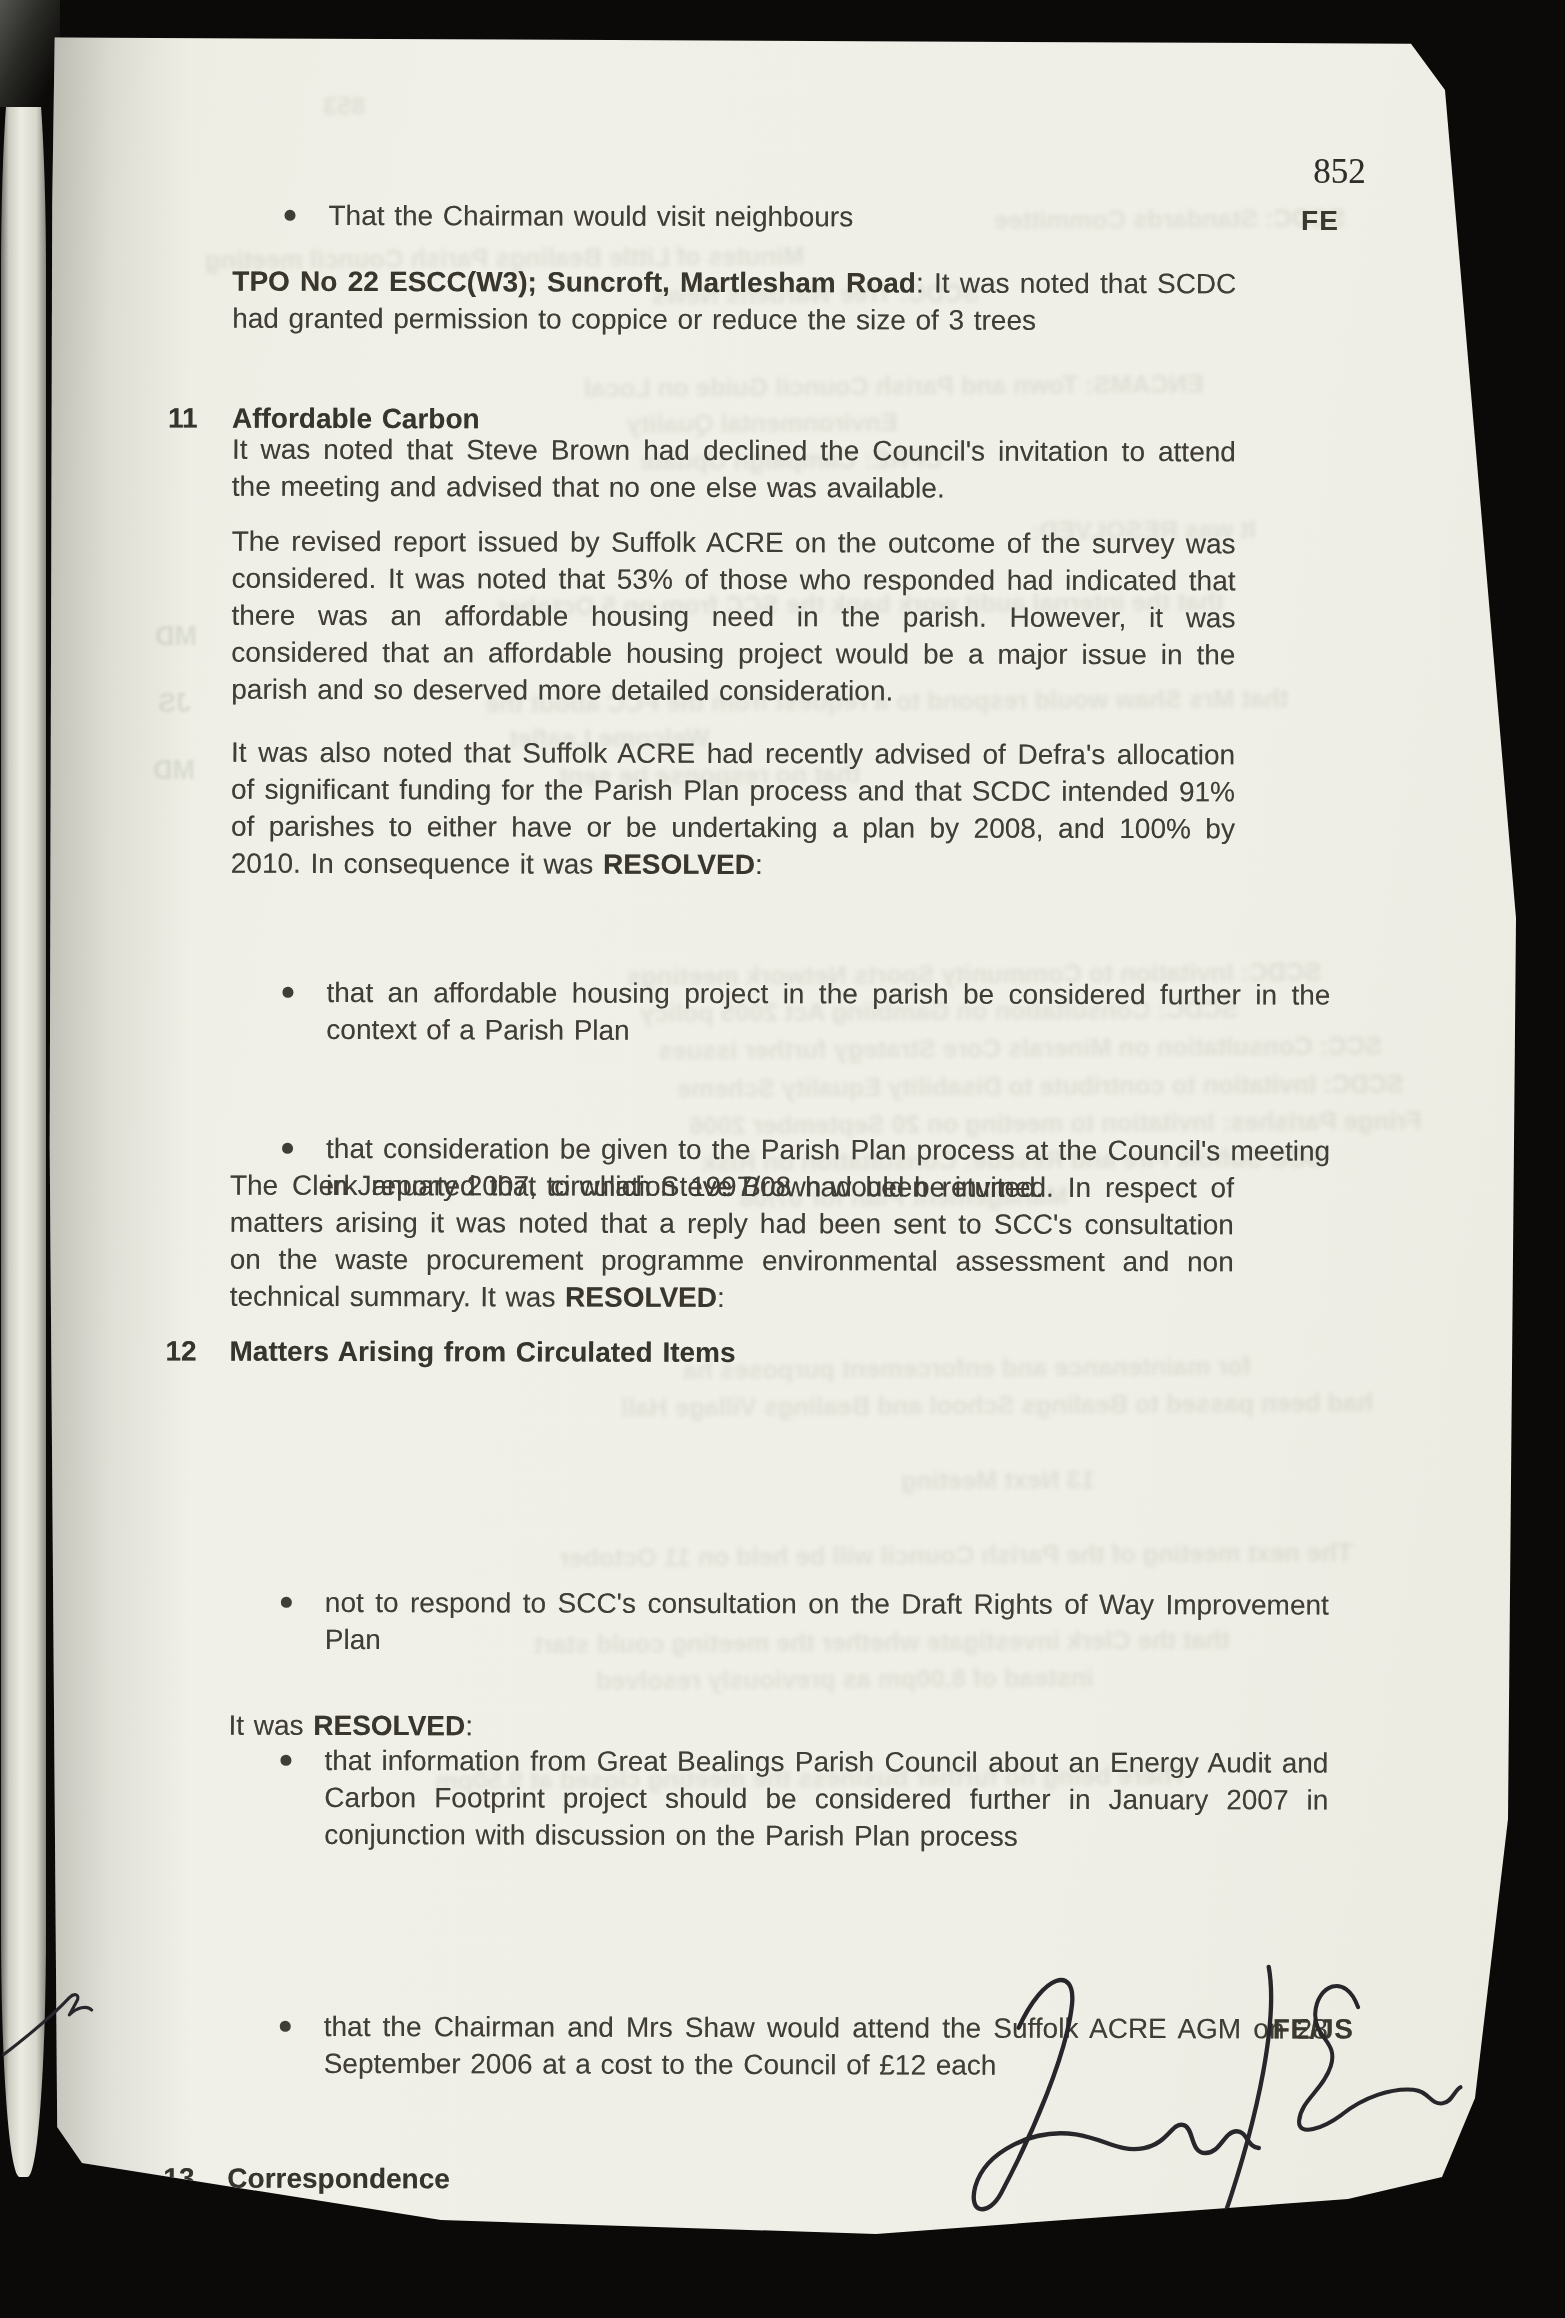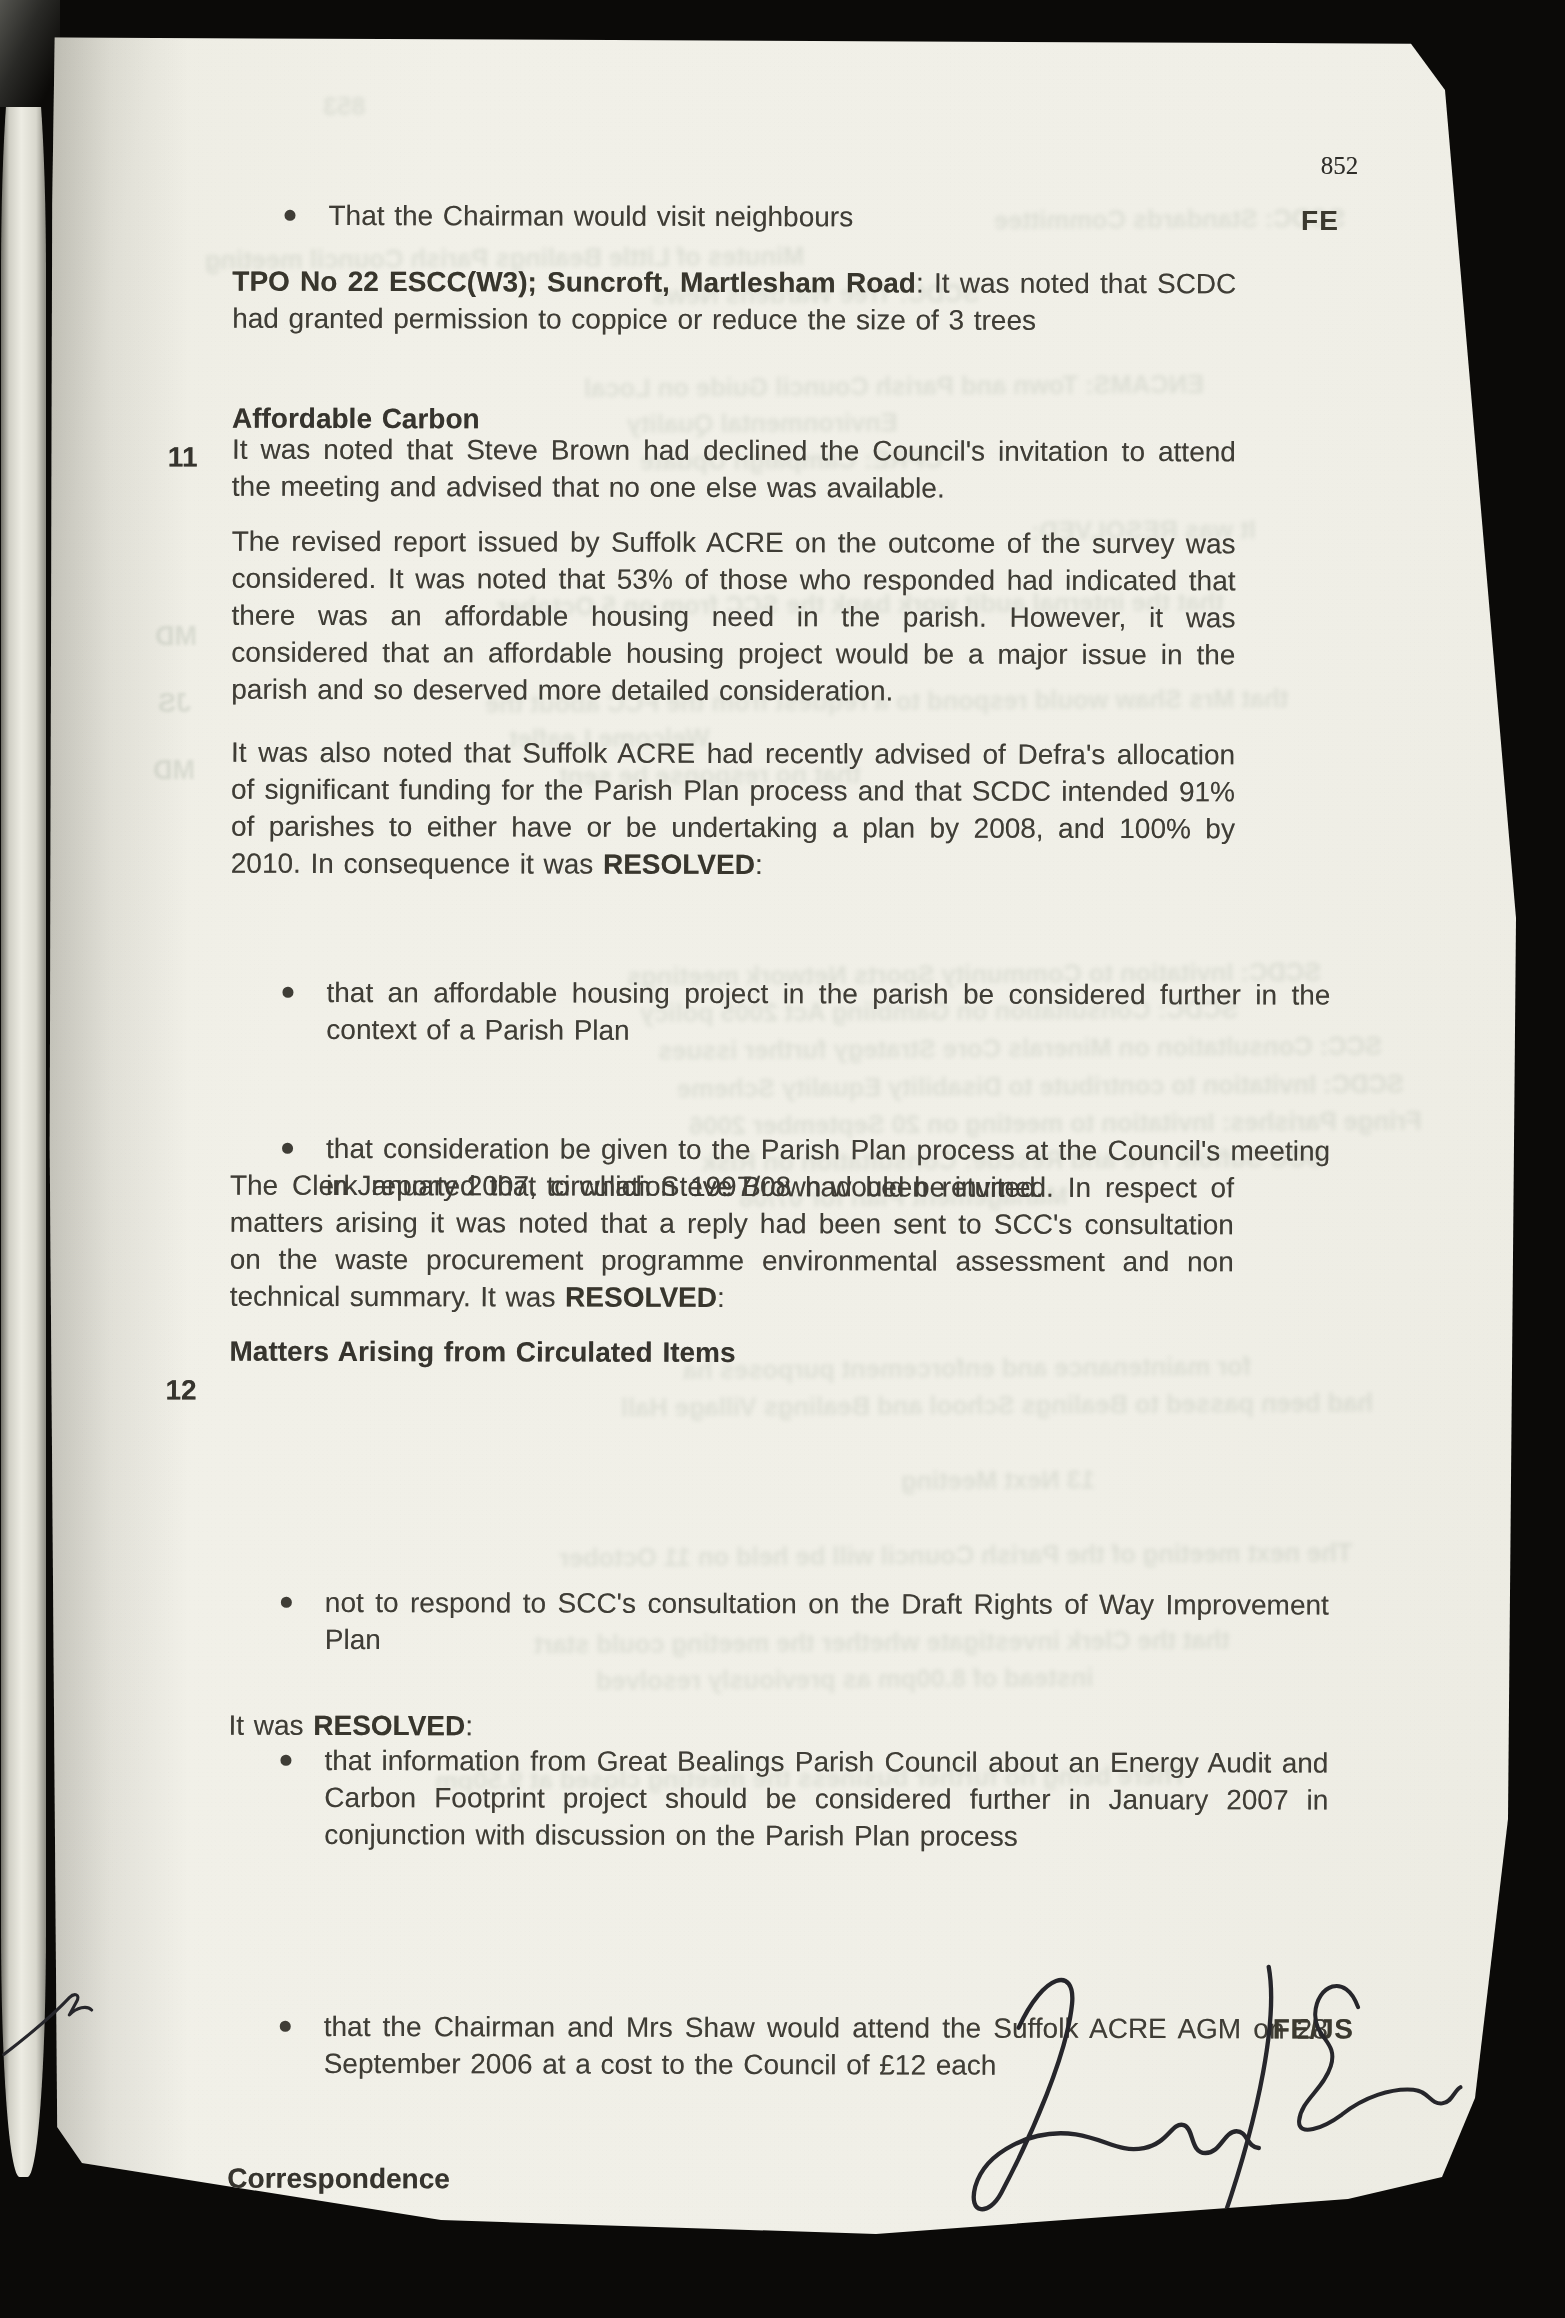--- a/index.html
+++ b/index.html
@@ -44,34 +44,34 @@
     position:absolute; left:187px; top:0; width:1004px; height:100%;
     transform:rotate(.15deg); transform-origin:50% 0;
     color:#3f3d36; font-size:28px; line-height:37px;
     text-shadow:0 0 0.6px rgba(62,60,52,.45);
     word-spacing:1.9px;
   }
   .blk { position:absolute; left:0; width:1004px; }
   .j { text-align:justify; }
   .pageno {
     position:absolute; left:1253px; top:122px; width:81px; text-align:center;
-    font-family:"Liberation Serif", serif; font-size:25px; color:#2f2e2a;
+    font-family:"Liberation Serif", serif; font-size:35px; color:#2f2e2a;
     text-shadow:0 0 0.6px rgba(47,46,42,.4);
   }
   .margin-fe {
     position:absolute; left:1255px; top:175px; width:87px; text-align:left;
     font-weight:bold; font-size:28px; color:#3b392f; letter-spacing:1.2px;
     text-shadow:0 0 0.6px rgba(60,58,51,.45);
   }
   .margin-note {
     position:absolute; left:1045px; top:0; white-space:nowrap;
     font-weight:bold; letter-spacing:0.6px; color:#3b392f;
   }
   .heading { font-weight:bold; color:#36342e; position:relative; }
-  .hnum { position:absolute; left:-64px; top:0; font-weight:bold;margin-top:39px; }
+  .hnum { position:absolute; left:-64px; top:0; font-weight:bold; }
   b, .bold { font-weight:bold; color:#38362d; }
   .li1 { position:relative; padding-left:96px; }
   .li1::before {
     content:""; position:absolute; left:52px; top:13px;
     width:10.6px; height:10.6px; border-radius:50%; background:#3f3d36;
   }
   
   .ghost {
     position:absolute; white-space:nowrap;
     font-weight:bold; font-size:25.5px; color:#70816f;

